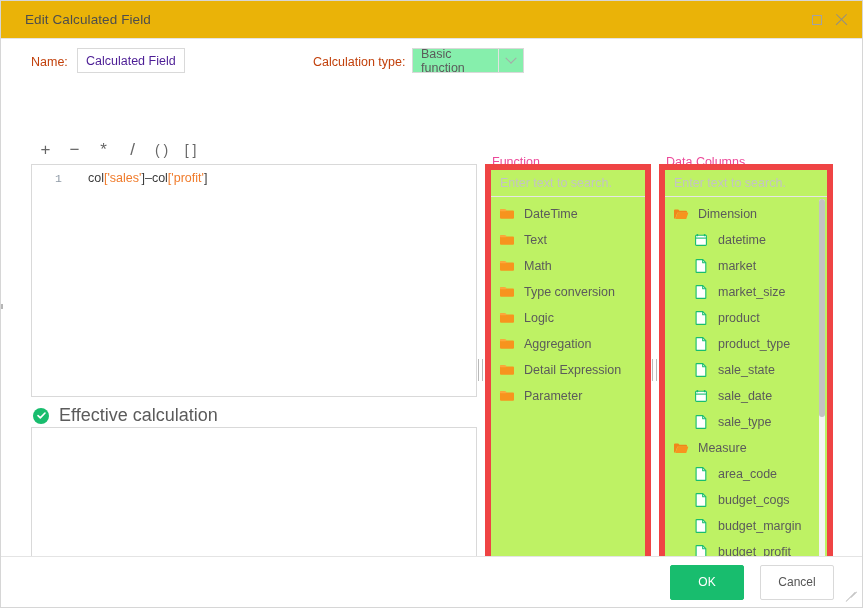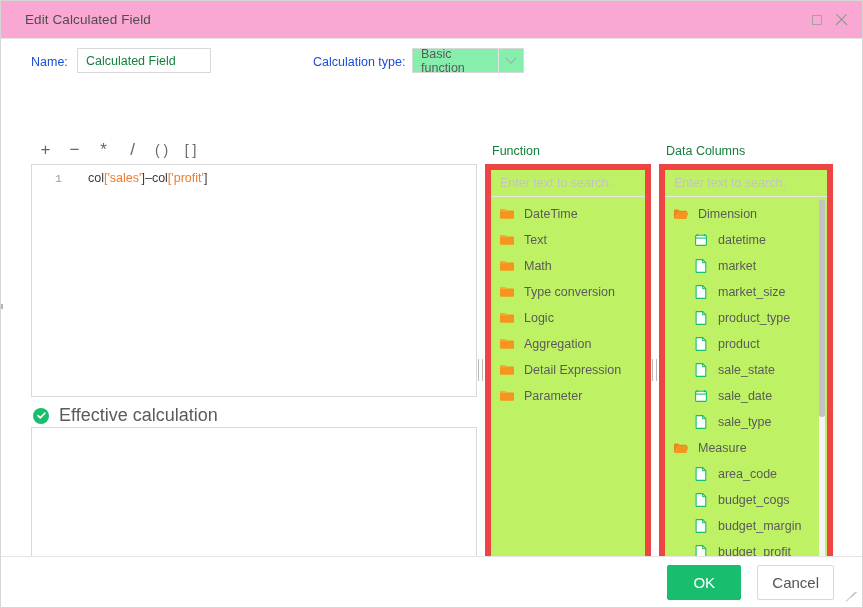--- a/index.html
+++ b/index.html
@@ -23,21 +23,21 @@
     box-sizing: border-box;
     border: 1px solid #d6d6d6;
     background: #ffffff;
     display: flex;
     flex-direction: column;
   }
   
   .titlebar {
     height: 38px;
     min-height: 38px;
-    background: #f9a8d4;
+    background: #eab308;
     border-bottom: 1px solid #e4e4e4;
     display: flex;
     align-items: center;
     padding: 0 10px 0 24px;
     box-sizing: border-box;
   }
   .title-text {
     font-size: 13.5px;
     color: #4d4d4d;
     flex: 1;
@@ -69,32 +69,32 @@
     background: #8c8c8c;
   }
   .x-icon::before { transform: rotate(45deg); }
   .x-icon::after  { transform: rotate(-45deg); }
 
   
   .content {
     flex: 1;
     position: relative;
   }
-  .lbl { font-size: 12.5px; color: #1d4ed8; }
+  .lbl { font-size: 12.5px; color: #c2410c; }
   .name-label { position: absolute; left: 30px; top: 16px; }
   .name-input {
     position: absolute;
     left: 76px; top: 9px;
-    width: 134px; height: 25px;
+    width: 108px; height: 25px;
     box-sizing: border-box;
     border: 1px solid #d9d9d9;
     background: #fff;
     font-family: "Liberation Sans", sans-serif;
     font-size: 12.5px;
-    color: #15803d;
+    color: #4c1d95;
     padding: 0 8px;
     outline: none;
   }
   .calc-label { position: absolute; left: 312px; top: 16px; }
   .calc-select {
     position: absolute;
     left: 411px; top: 9px;
     width: 112px; height: 25px;
     box-sizing: border-box;
     border: 1px solid #d9d9d9;
@@ -229,22 +229,22 @@
     background: #b9b9b9;
     display: block;
   }
   .splitter.left { left: 476px; }
   .splitter.right { left: 650px; }
 
   
   .panel-title {
     position: absolute;
     font-size: 12.5px;
-    color: #15803d;
-    top: 105px;
+    color: #ec4899;
+    top: 116px;
   }
   .panel {
     position: absolute;
     top: 125px;
     box-sizing: border-box;
     border: 6px solid #ef4444;
     background: #bef264;
     display: flex;
     flex-direction: column;
     overflow: hidden;
@@ -324,21 +324,21 @@
     align-items: center;
     justify-content: flex-end;
     padding-right: 28px;
     position: relative;
   }
   .btn {
     height: 35px;
     min-width: 74px;
     box-sizing: border-box;
     font-family: "Liberation Sans", sans-serif;
-    font-size: 15px;
+    font-size: 12px;
     border-radius: 2px;
     cursor: pointer;
     display: inline-flex;
     align-items: center;
     justify-content: center;
     padding: 0 14px;
   }
   .btn-ok {
     background: #18bd6e;
     color: #fff;
@@ -545,28 +545,28 @@
               <path d="M3.6 1.6h6.2l3 3v9.3a.5.5 0 0 1-.5.5H3.6a.5.5 0 0 1-.5-.5V2.1a.5.5 0 0 1 .5-.5z" fill="#ffffff" stroke="#18bd6e" stroke-width="1.1" stroke-linejoin="round"></path>
               <path d="M9.7 1.7v3.1h3.0" fill="none" stroke="#18bd6e" stroke-width="1.1" stroke-linejoin="round"></path>
             </svg>
             <span class="txt">market_size</span>
           </div>
           <div class="tree-item indent">
             <svg viewBox="0 0 16 16" width="16" height="16" class="ico">
               <path d="M3.6 1.6h6.2l3 3v9.3a.5.5 0 0 1-.5.5H3.6a.5.5 0 0 1-.5-.5V2.1a.5.5 0 0 1 .5-.5z" fill="#ffffff" stroke="#18bd6e" stroke-width="1.1" stroke-linejoin="round"></path>
               <path d="M9.7 1.7v3.1h3.0" fill="none" stroke="#18bd6e" stroke-width="1.1" stroke-linejoin="round"></path>
             </svg>
+            <span class="txt">product</span>
+          </div>
+          <div class="tree-item indent">
+            <svg viewBox="0 0 16 16" width="16" height="16" class="ico">
+              <path d="M3.6 1.6h6.2l3 3v9.3a.5.5 0 0 1-.5.5H3.6a.5.5 0 0 1-.5-.5V2.1a.5.5 0 0 1 .5-.5z" fill="#ffffff" stroke="#18bd6e" stroke-width="1.1" stroke-linejoin="round"></path>
+              <path d="M9.7 1.7v3.1h3.0" fill="none" stroke="#18bd6e" stroke-width="1.1" stroke-linejoin="round"></path>
+            </svg>
             <span class="txt">product_type</span>
-          </div>
-          <div class="tree-item indent">
-            <svg viewBox="0 0 16 16" width="16" height="16" class="ico">
-              <path d="M3.6 1.6h6.2l3 3v9.3a.5.5 0 0 1-.5.5H3.6a.5.5 0 0 1-.5-.5V2.1a.5.5 0 0 1 .5-.5z" fill="#ffffff" stroke="#18bd6e" stroke-width="1.1" stroke-linejoin="round"></path>
-              <path d="M9.7 1.7v3.1h3.0" fill="none" stroke="#18bd6e" stroke-width="1.1" stroke-linejoin="round"></path>
-            </svg>
-            <span class="txt">product</span>
           </div>
           <div class="tree-item indent">
             <svg viewBox="0 0 16 16" width="16" height="16" class="ico">
               <path d="M3.6 1.6h6.2l3 3v9.3a.5.5 0 0 1-.5.5H3.6a.5.5 0 0 1-.5-.5V2.1a.5.5 0 0 1 .5-.5z" fill="#ffffff" stroke="#18bd6e" stroke-width="1.1" stroke-linejoin="round"></path>
               <path d="M9.7 1.7v3.1h3.0" fill="none" stroke="#18bd6e" stroke-width="1.1" stroke-linejoin="round"></path>
             </svg>
             <span class="txt">sale_state</span>
           </div>
           <div class="tree-item indent">
             <svg viewBox="0 0 16 16" width="16" height="16" class="ico">

